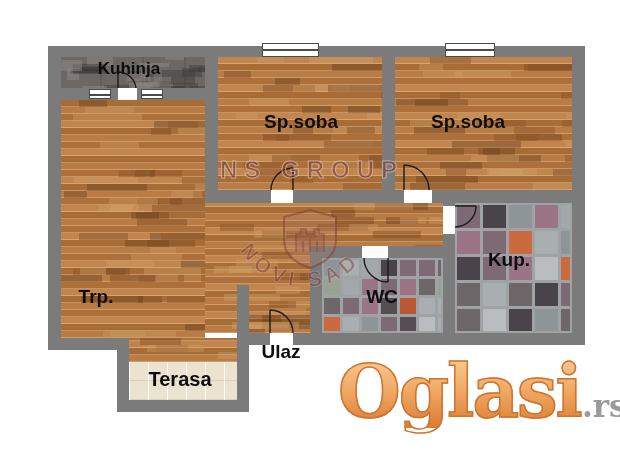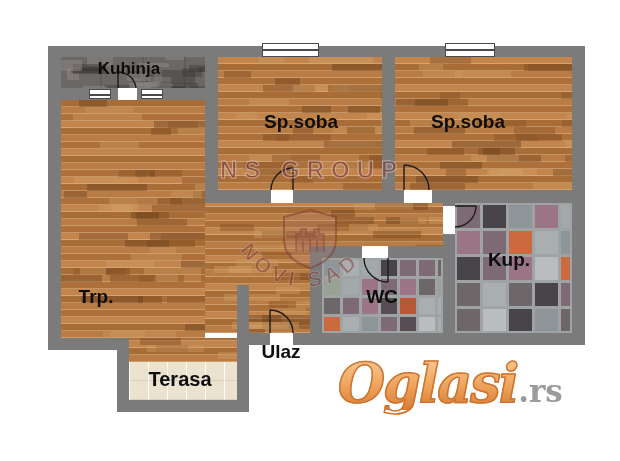--- a/index.html
+++ b/index.html
@@ -27,23 +27,23 @@
   .window{position:absolute;background:#ffffff;border:1px solid #4a4a4a;box-sizing:border-box;}
   .window .mid{position:absolute;left:0;right:0;top:45%;height:2px;background:#4a4a4a;}
   .label{position:absolute;transform:translate(-50%,-50%);color:#0d0d0d;font-weight:bold;
          white-space:nowrap;z-index:40;letter-spacing:0px;}
   .wm-text{position:absolute;transform:translate(-50%,-50%);font-weight:bold;z-index:30;
            color:rgba(122,44,44,0.50);-webkit-text-stroke:1px rgba(232,228,222,0.55);
            white-space:nowrap;}
   #doors-svg,#wm-svg{position:absolute;left:0;top:0;z-index:25;}
   #logo{position:absolute;left:338px;top:356px;display:flex;align-items:baseline;z-index:50;}
   #logo .main{
-    font-family:"DejaVu Serif",serif;font-weight:bold;font-size:54px;line-height:1;letter-spacing:-2px;
+    font-family:"DejaVu Serif",serif;font-weight:bold;font-size:72px;line-height:1;letter-spacing:-2px;
     background:linear-gradient(180deg,#f8cb97 0%,#f0a963 48%,#d97c33 100%);
-    -webkit-background-clip:text;background-clip:text;color:transparent;font-style:italic;
+    -webkit-background-clip:text;background-clip:text;color:transparent;
     -webkit-text-stroke:1.5px #cd7530;
   }
   #logo .tld{font-family:"DejaVu Serif",serif;font-weight:bold;font-size:31px;color:#9b9b9b;margin-left:1px;}
   .texcell{position:absolute;}
 </style>
 </head>
 <body>
 
 <div id="stage">
 

